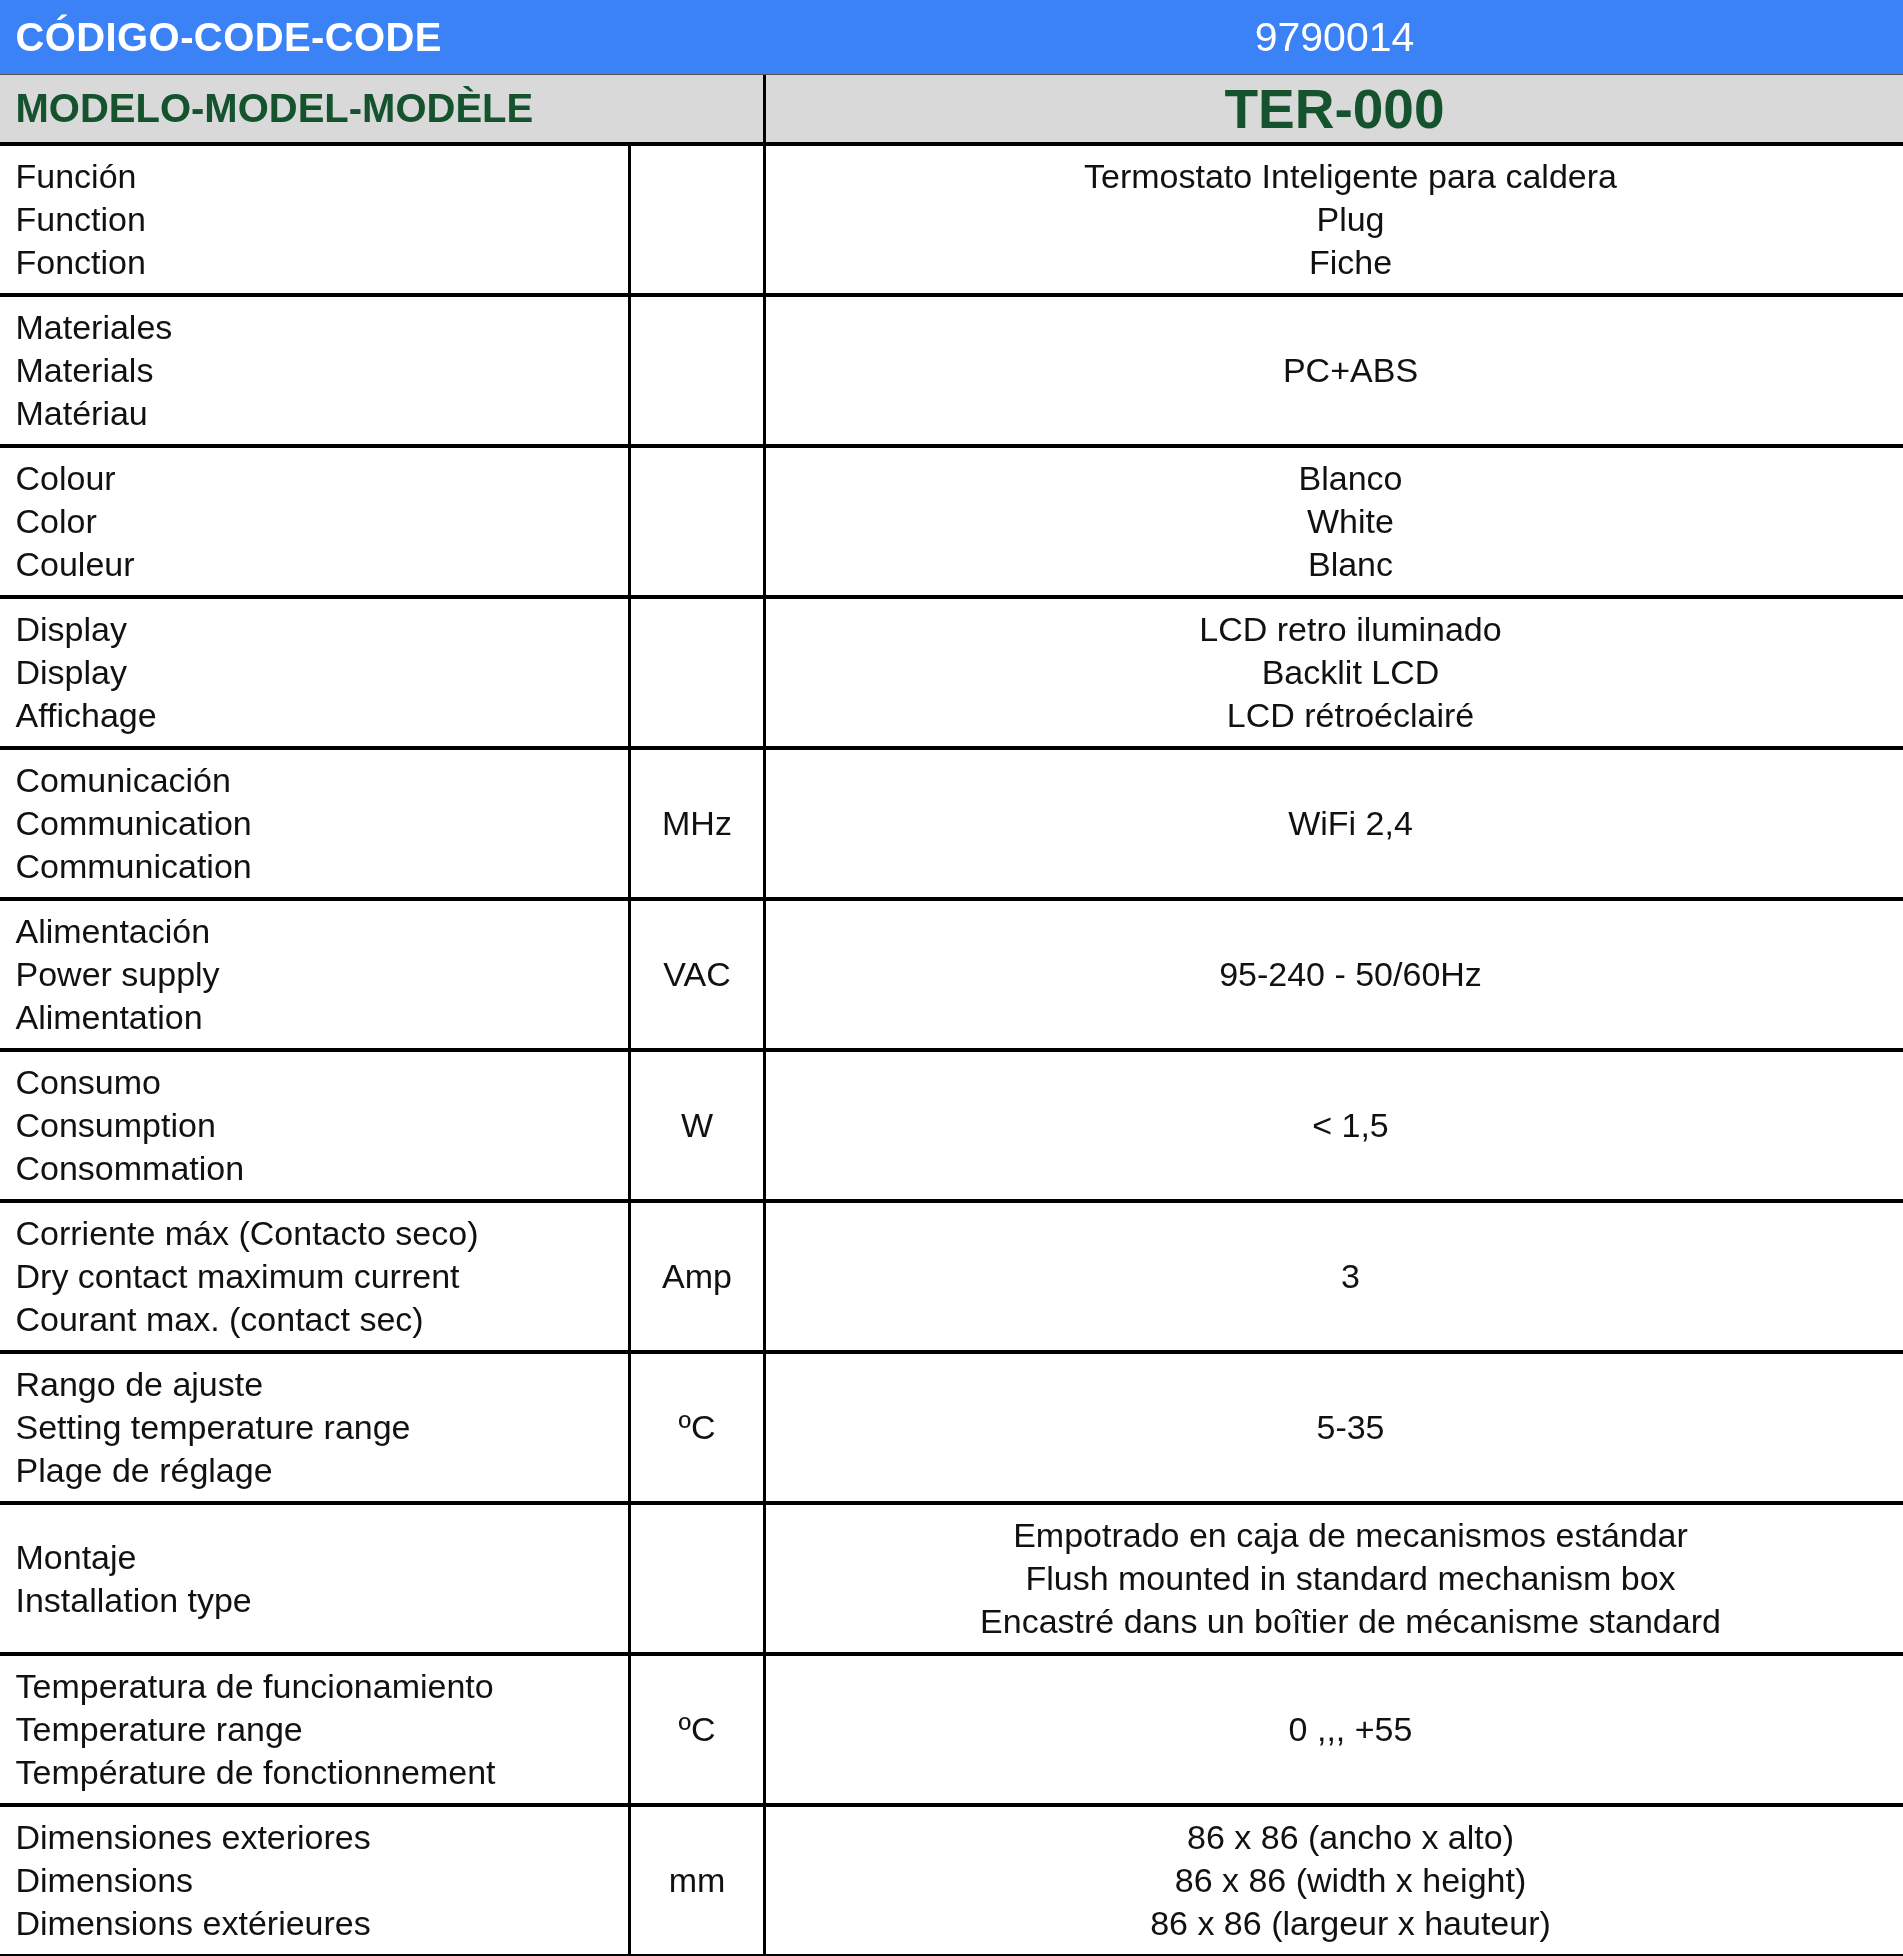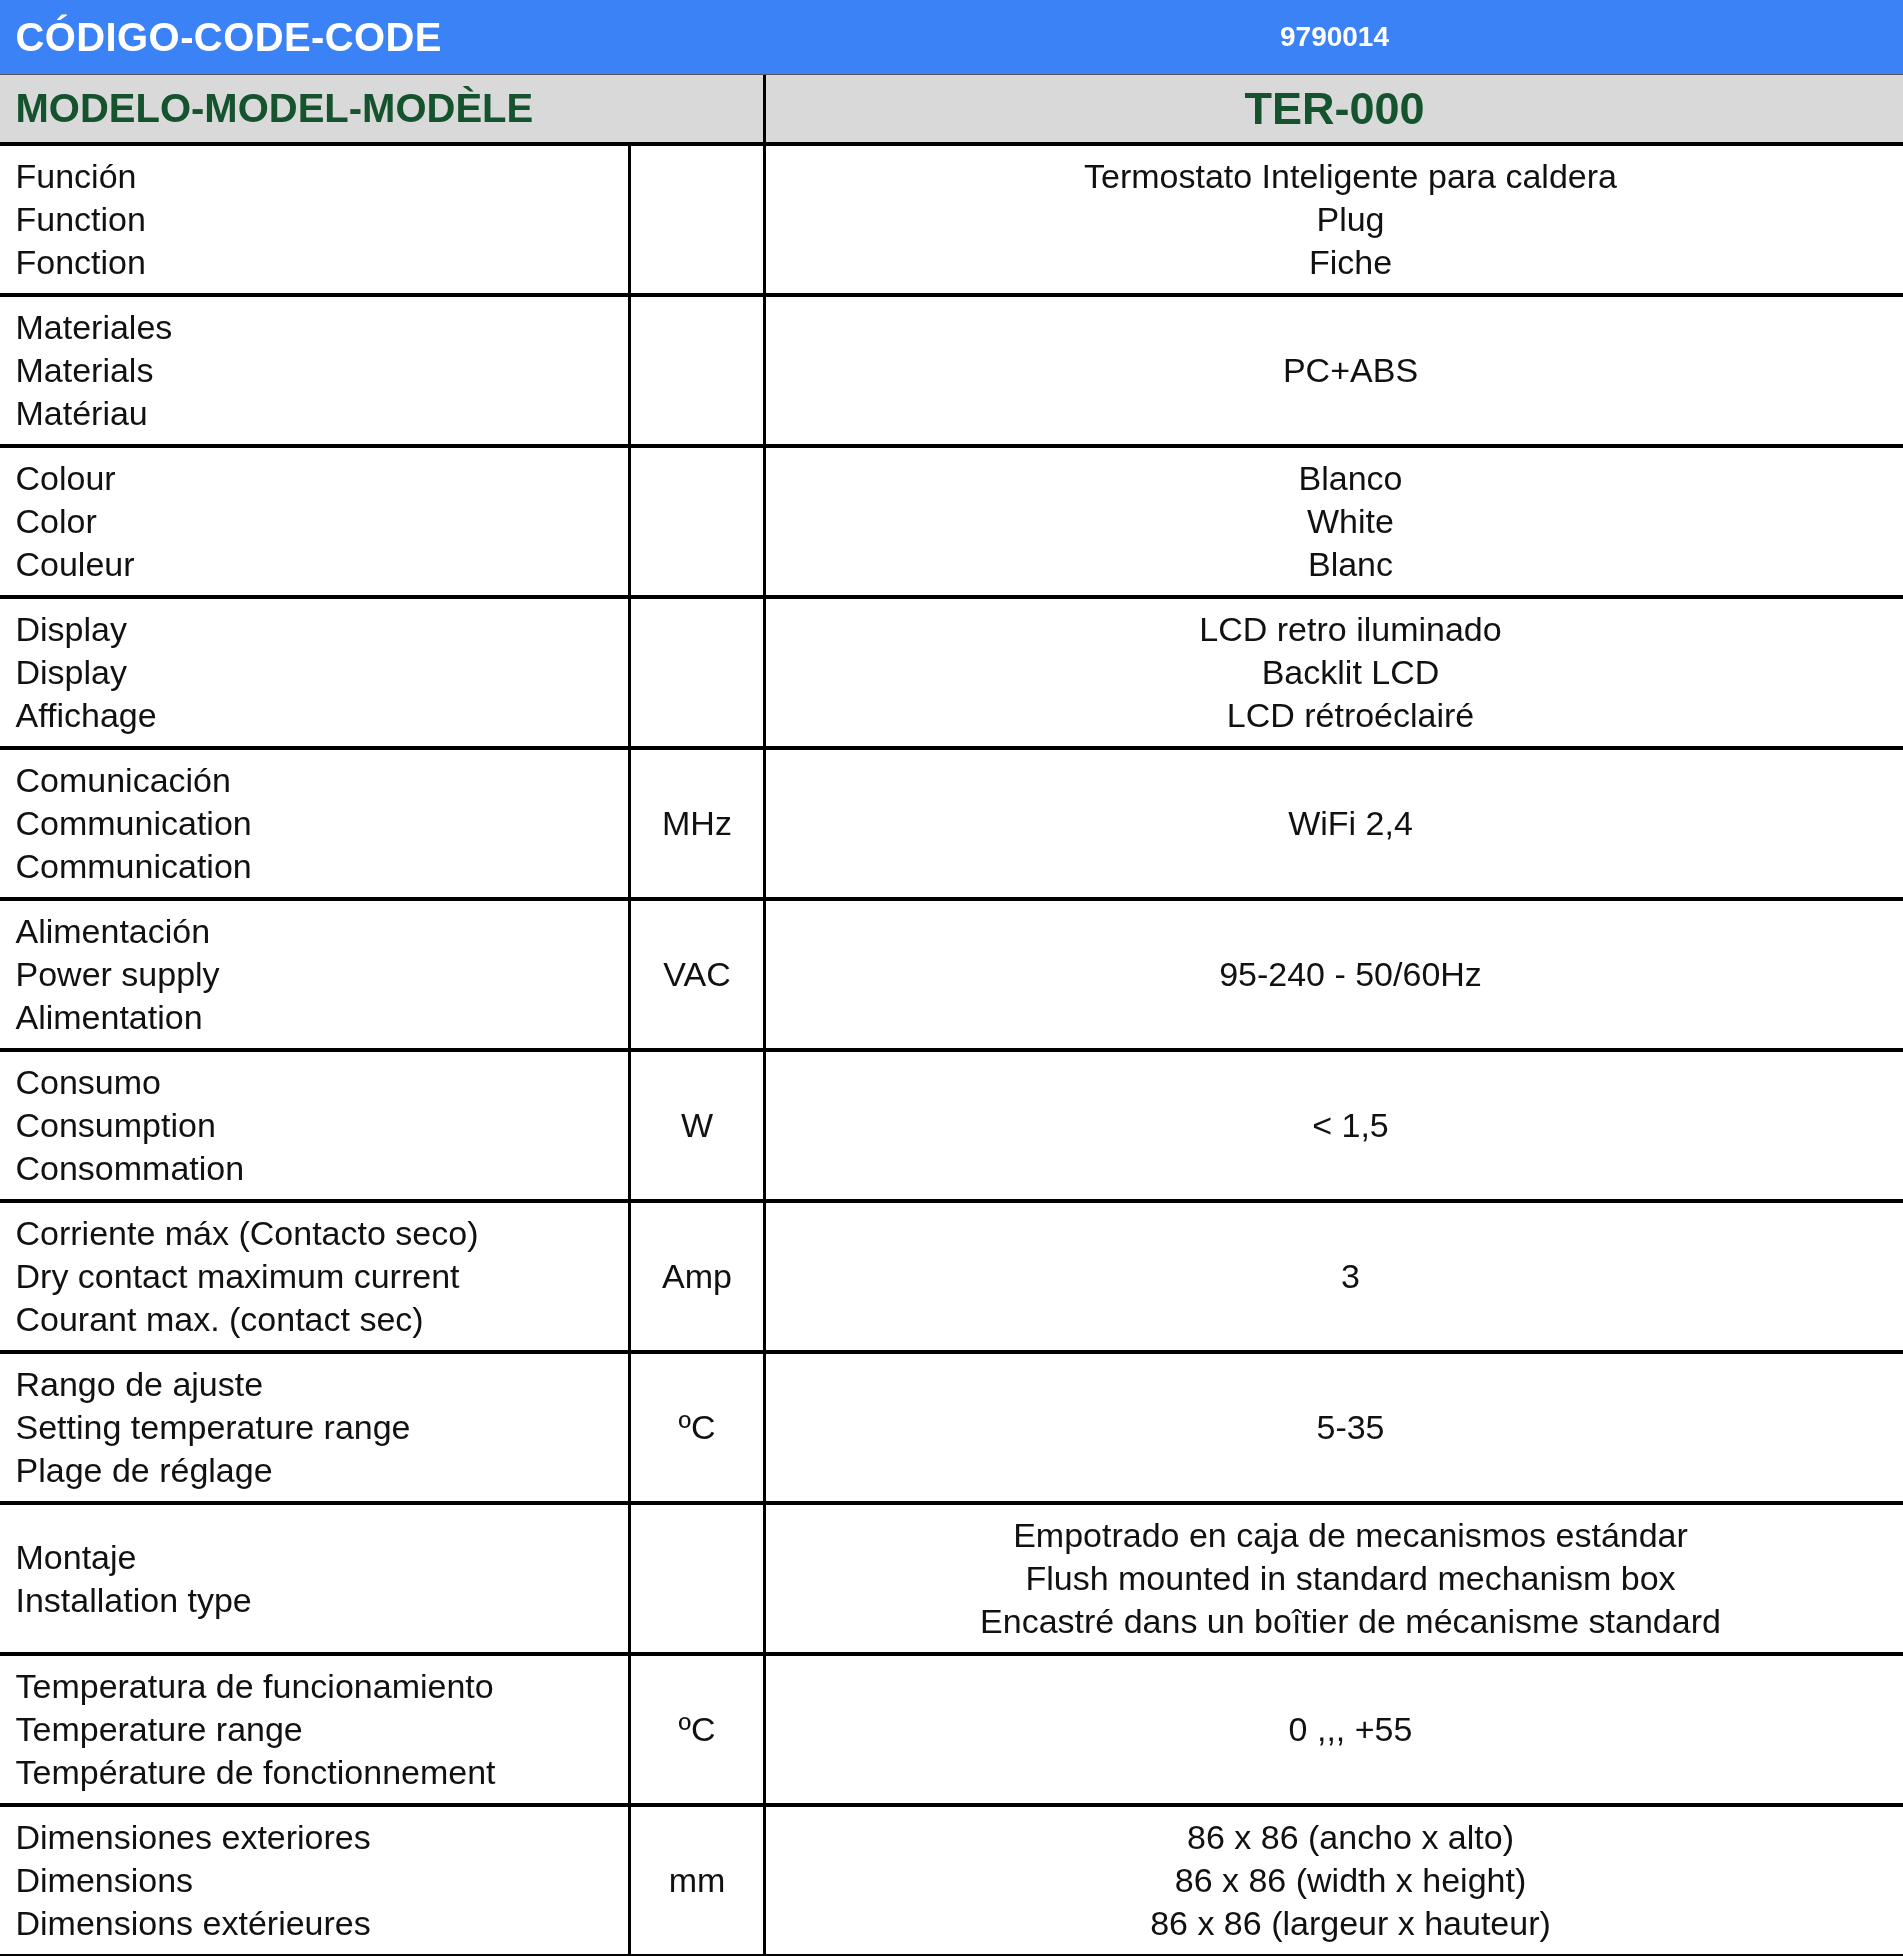--- a/index.html
+++ b/index.html
@@ -1,25 +1,25 @@
 <!DOCTYPE html>
 <html style="font-size:13.8px"><head>
 <meta charset="utf-8">
 <style>
   html, body { margin: 0; padding: 0; background: #ffffff; }
   body { width: 1903px; height: 1957px; overflow: hidden; font-family: "Liberation Sans", "DejaVu Sans", sans-serif; color: #111; }
   .sheet { position: relative; width: 1903px; height: 1957px; }
 
   .hdr1 { position: absolute; left: 0; top: 0; width: 1903px; height: 74px; background: #3b82f6; color: #fff; display: flex; }
   .hdr1 .left { width: 766px; box-sizing: border-box; padding-left: 15.5px; display: flex; align-items: center; font-size: 40px; font-weight: bold; letter-spacing: 0.4px; }
-  .hdr1 .right { flex: 1; display: flex; align-items: center; justify-content: center; font-size: 28px; font-weight: bold; }
+  .hdr1 .right { flex: 1; display: flex; align-items: center; justify-content: center; font-size: 41px; font-weight: normal; }
 
   .hdr2 { position: absolute; left: 0; top: 74px; width: 1903px; height: 72px; background: #d9d9d9; color: #14532d; display: flex; border-top: 1.7px solid #555; box-sizing: border-box; border-bottom: 4.3px solid #000; }
   .hdr2 .left { width: 766px; box-sizing: border-box; padding-left: 15.5px; display: flex; align-items: center; font-size: 40px; font-weight: bold; border-right: 3.4px solid #000; }
-  .hdr2 .right { flex: 1; display: flex; align-items: center; justify-content: center; font-size: 45px; font-weight: bold; }
+  .hdr2 .right { flex: 1; display: flex; align-items: center; justify-content: center; font-size: 55px; font-weight: bold; }
 
   .body { position: absolute; left: 0; top: 146px; width: 1903px; height: 1322px; }
   .row { display: flex; height: 151px; box-sizing: border-box; border-bottom: 4.3px solid #000; }
   .row .label { width: 631px; box-sizing: border-box; padding-left: 15.5px; border-right: 3.4px solid #000; display: flex; flex-direction: column; justify-content: center; font-size: 34px; line-height: 43px; }
   .row .unit { width: 135px; box-sizing: border-box; border-right: 3.4px solid #000; display: flex; align-items: center; justify-content: center; font-size: 34px; }
   .row .value { flex: 1; display: flex; flex-direction: column; align-items: center; justify-content: center; font-size: 34px; line-height: 43px; text-align: center; padding-left: 32px; }
   .row .label span, .row .value span { display: block; white-space: nowrap; }
 </style>
 </head>
 <body>

